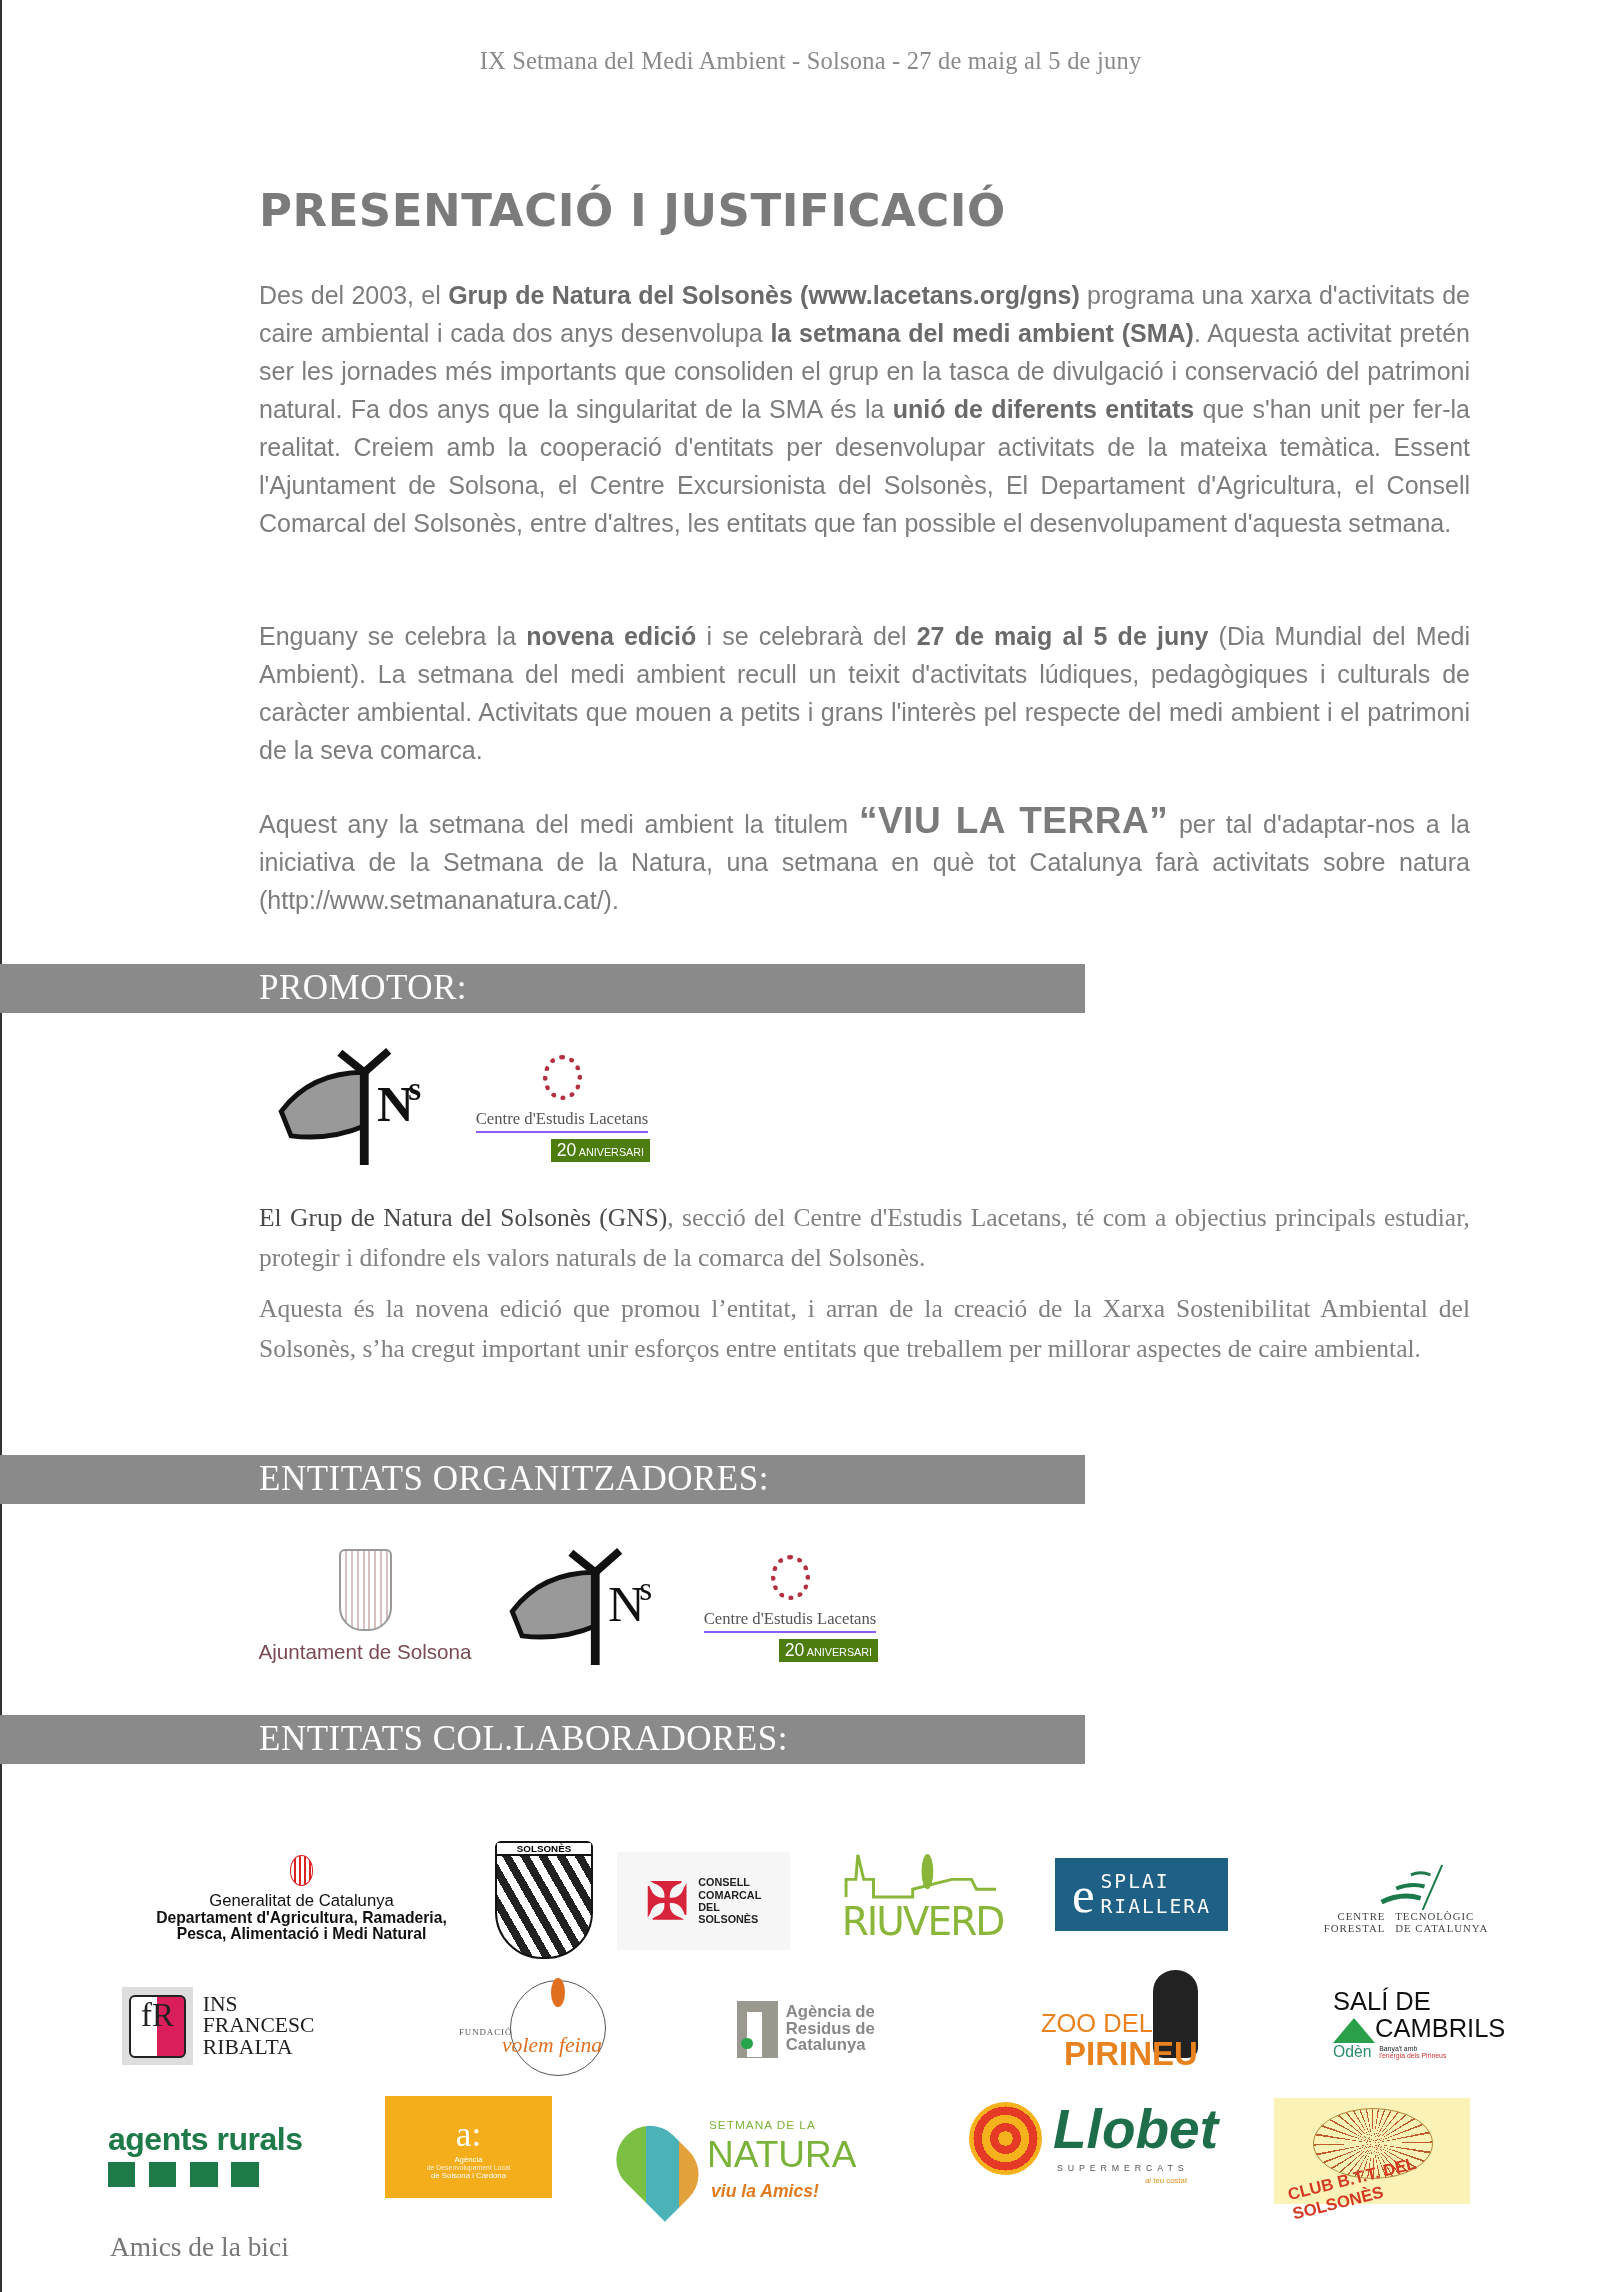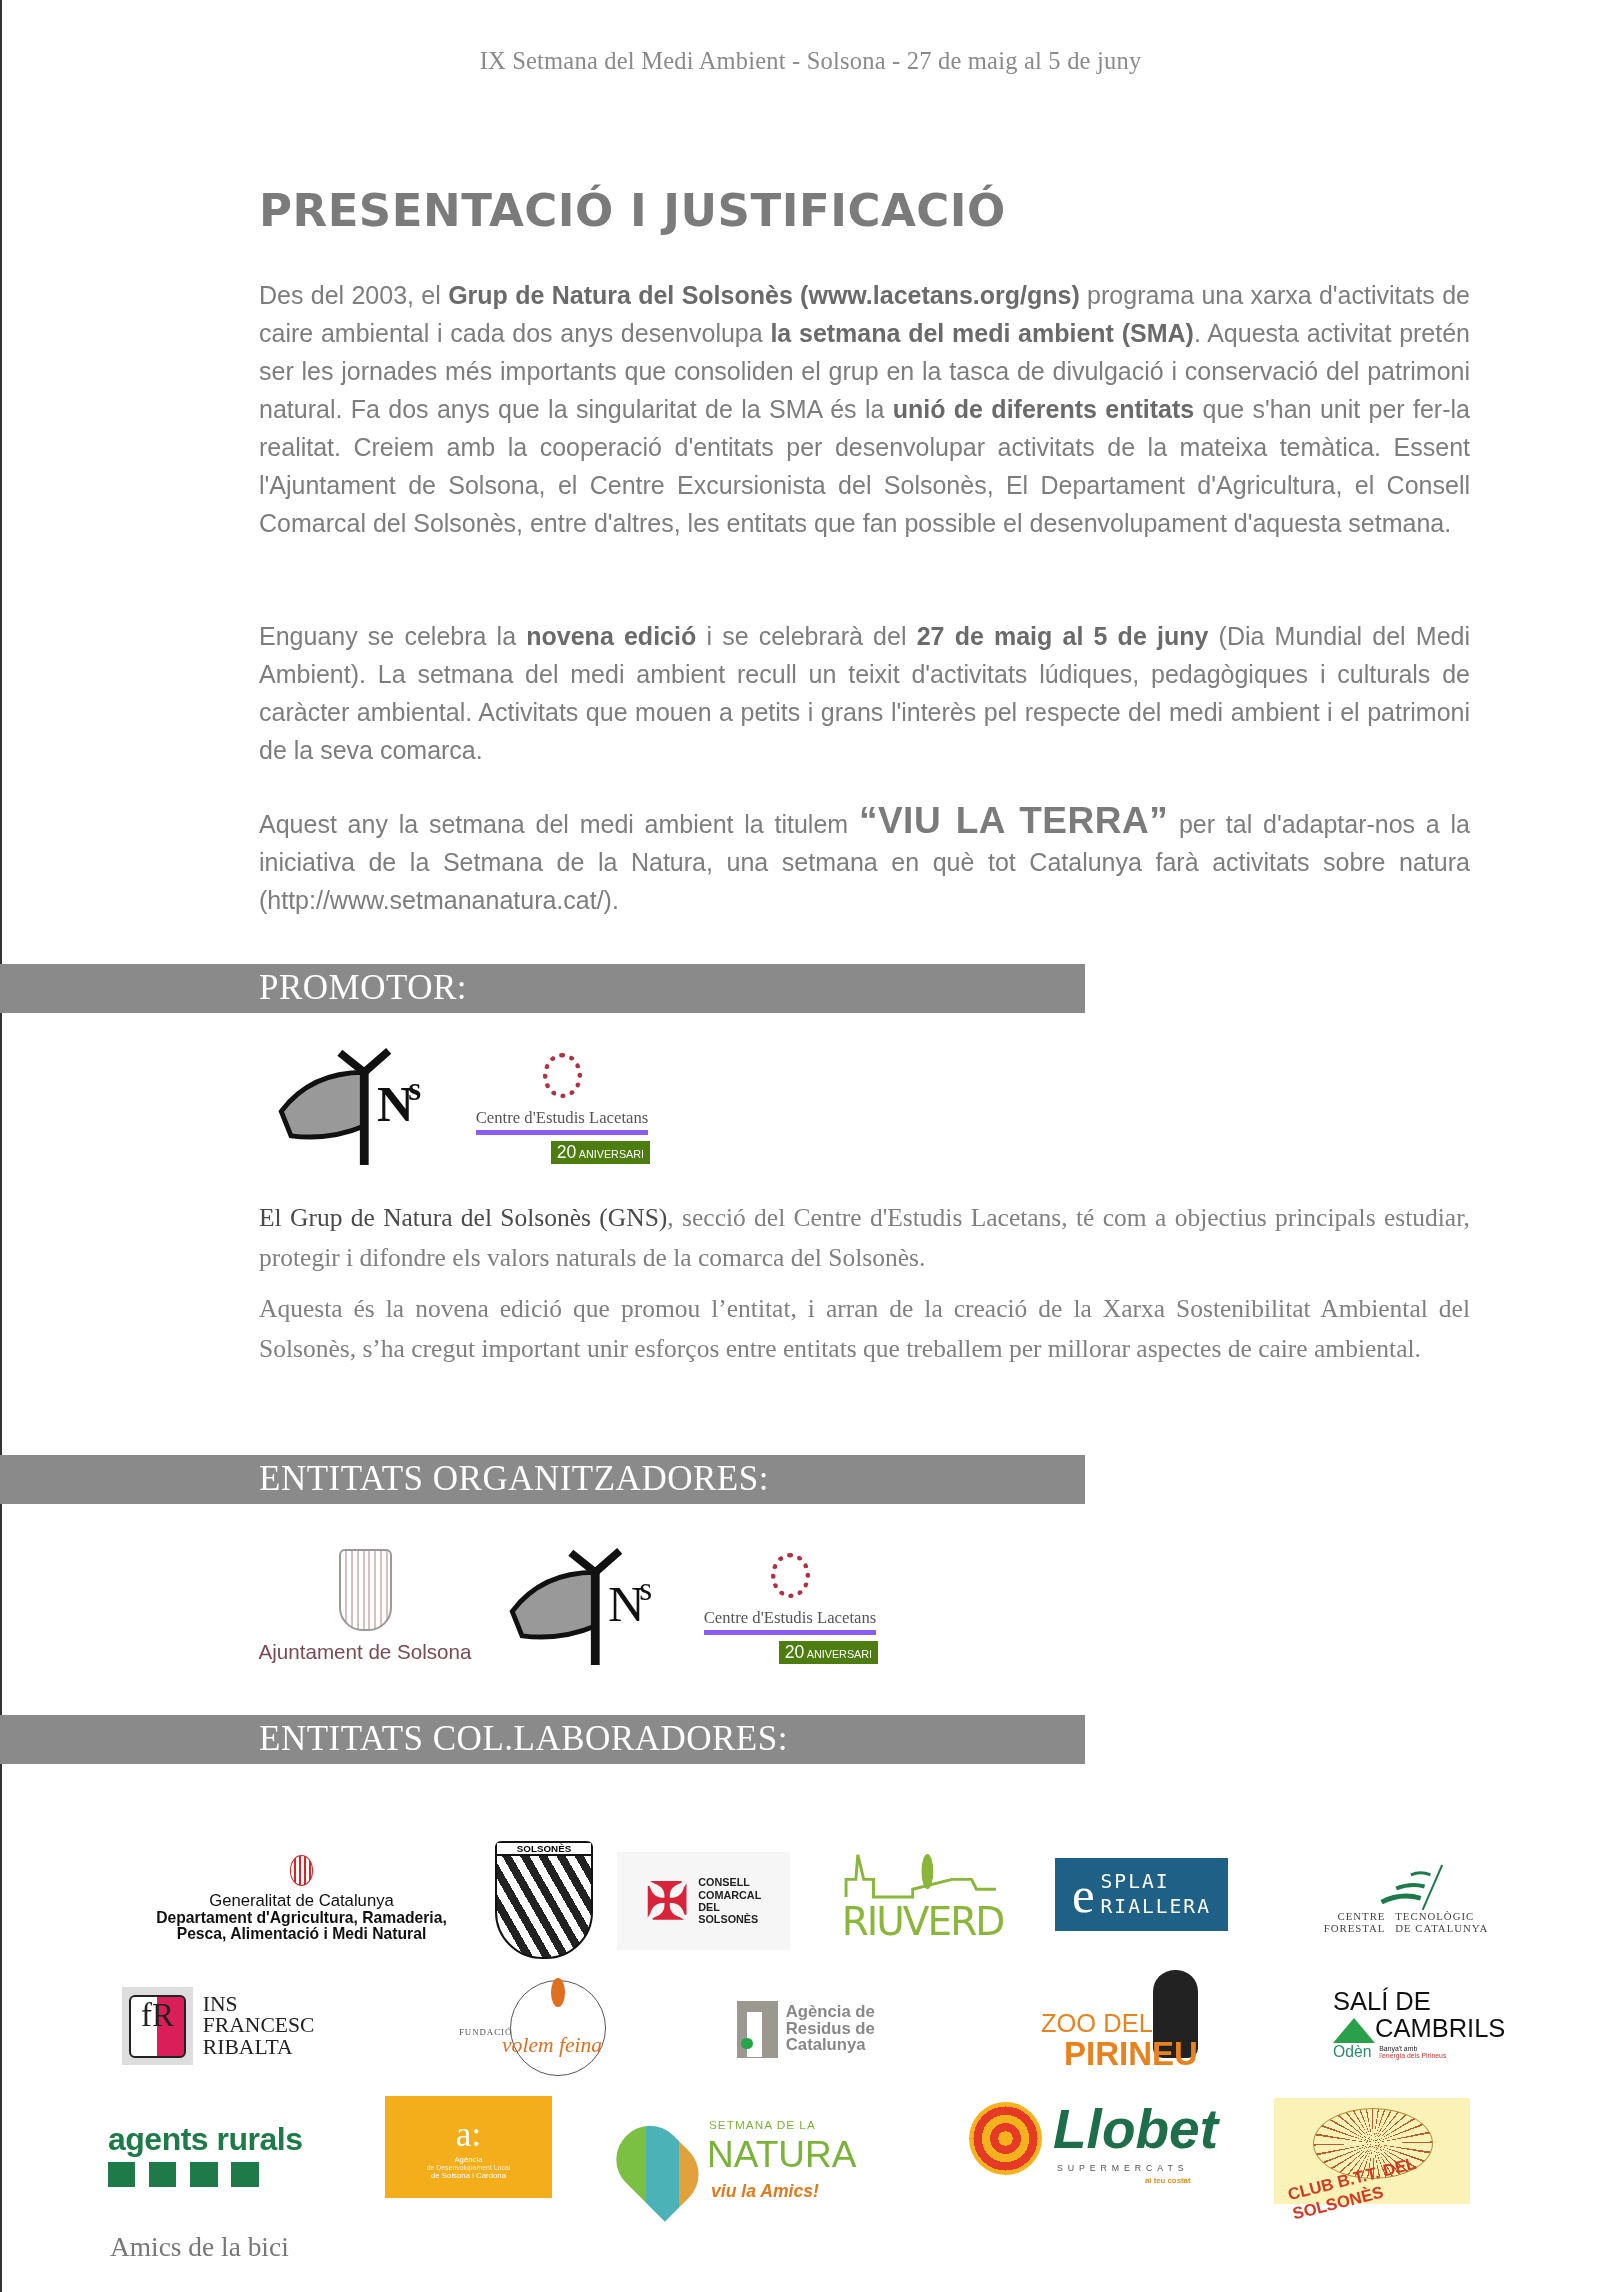--- a/index.html
+++ b/index.html
@@ -10,21 +10,21 @@
   .para { position: absolute; left: 259px; width: 1211px; font-family: "Liberation Sans", sans-serif; font-size: 25px; line-height: 38px; color: #7d7d7d; text-align: justify; margin: 0; }
   .para b { color: #6a6a6a; }
   .para .big { font-size: 37px; font-weight: bold; color: #7b7b7b; letter-spacing: 0.5px; }
   .serif-para { position: absolute; left: 259px; width: 1211px; font-family: "Liberation Serif", serif; font-size: 25.5px; line-height: 40px; color: #808080; text-align: justify; margin: 0; }
   .serif-para b { font-weight: normal; color: #4a4a4a; }
   .section-bar { position: absolute; left: 0; width: 1085px; height: 49px; background: #8a8a8a; }
   .section-bar span { position: absolute; left: 259px; top: 3.9px; font-family: "Liberation Serif", serif; font-size: 35px; color: #ffffff; letter-spacing: 0.5px; }
   .logo { position: absolute; display: flex; align-items: center; justify-content: center; }
   .footer-note { position: absolute; left: 110px; top: 2232px; font-family: "Liberation Serif", serif; font-size: 27.4px; color: #777; }
   .gns-text { font-family: "Liberation Serif", serif; font-weight: bold; }
-  .cel-text { font-family: "Liberation Serif", serif; font-size: 16.7px; color: #555; border-bottom: 5px solid #8b5cf6; padding-bottom: 2px; }
+  .cel-text { font-family: "Liberation Serif", serif; font-size: 16.7px; color: #555; border-bottom: 2px solid #8b5cf6; padding-bottom: 2px; }
   .aniv { background: #4d7c0f; color: #fff; font-size: 10.8px; padding: 1px 5.9px; font-family: "Liberation Sans", sans-serif; }
   .aniv b { font-size: 17.6px; font-weight: normal; }
 </style>
 </head>
 <body>
 
 <div class="left-rule"></div>
 
 <div class="running-head">IX Setmana del Medi Ambient - Solsona - 27 de maig al 5 de juny</div>
 
@@ -219,21 +219,21 @@
   <div style="position:absolute;left:3.9px;top:3.9px;width:67px;height:88px;border-radius:33px 33px 33px 0;transform:rotate(-45deg) translate(0,9.8px);background:linear-gradient(135deg,#7bc043 0 40%,#4bb3b8 40% 70%,#e3a13b 70%);"></div>
   <div style="position:absolute;left:96px;top:5.9px;font-size:11.8px;color:#7bb33a;letter-spacing:1px;">SETMANA DE LA</div>
   <div style="position:absolute;left:94px;top:21.6px;font-size:37px;color:#7bb33a;">NATURA</div>
   <div style="position:absolute;left:98px;top:69px;font-size:17.6px;font-style:italic;font-weight:bold;color:#e07a1e;">viu la Amics!</div>
 </div>
 
 <div class="logo" style="left:959px; top:2098px; width:255px; height:94px;">
   <div style="position:absolute;left:9.8px;top:3.9px;width:73px;height:73px;border-radius:50%;background:radial-gradient(circle,#f6b21c 0 14%,#e53a26 14% 30%,#f6b21c 30% 46%,#e53a26 46% 62%,#f6b21c 62%);"></div>
   <div style="position:absolute;left:94px;top:4px;font-size:55px;font-weight:bold;font-style:italic;color:#1e6e4a;line-height:1;">Llobet</div>
   <div style="position:absolute;left:98px;top:65px;font-size:8.8px;letter-spacing:4.9px;color:#555;">SUPERMERCATS</div>
-  <div style="position:absolute;left:186px;top:78px;font-size:7.8px;color:#e0901c;font-weight:bold;">al teu costat</div>
+  <div style="position:absolute;left:186px;top:78px;font-size:7.8px;color:#e0901c;font-weight:normal;">al teu costat</div>
 </div>
 
 <div class="logo" style="left:1274px; top:2098px; width:196px; height:106px; background:#fbf2b8;">
   <div style="position:absolute;left:39px;top:9.8px;width:118px;height:69px;border:1px solid #b08a3c;border-radius:50%;background:repeating-conic-gradient(#fbf2b8 0 8deg,#c05a2a 8deg 10deg);"></div>
   <div style="position:absolute;left:13.7px;top:65px;font-size:16.7px;font-weight:bold;color:#d43a22;transform:rotate(-14deg);">CLUB B.T.T. DEL SOLSONÈS</div>
 </div>
 
 <div class="footer-note">Amics de la bici</div>
 
 

